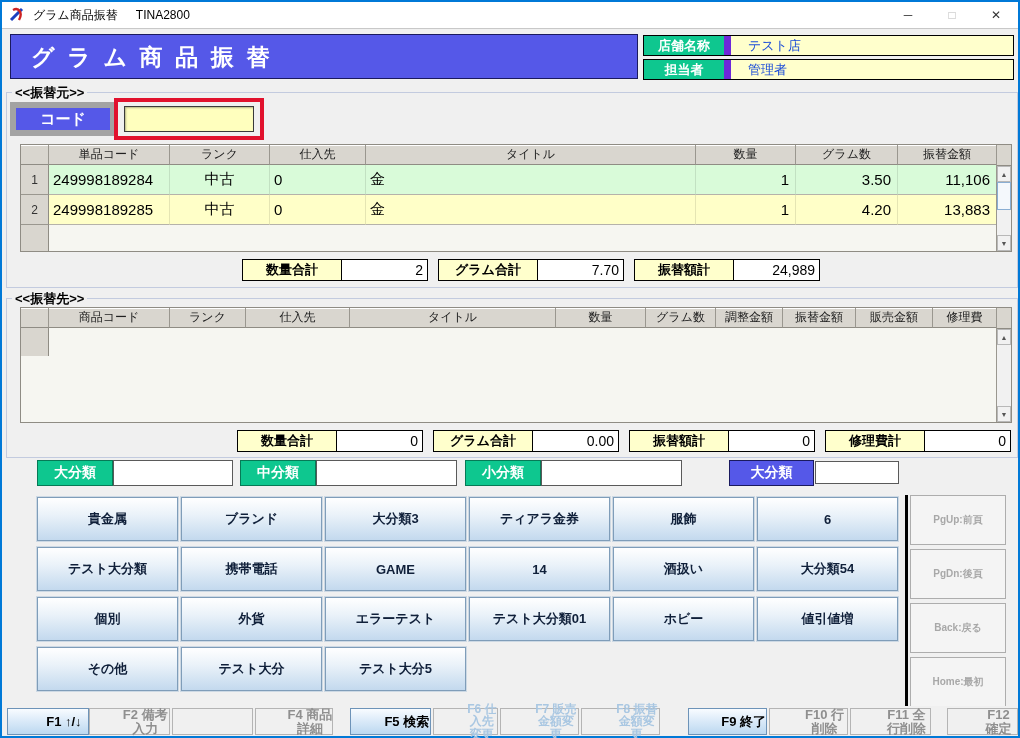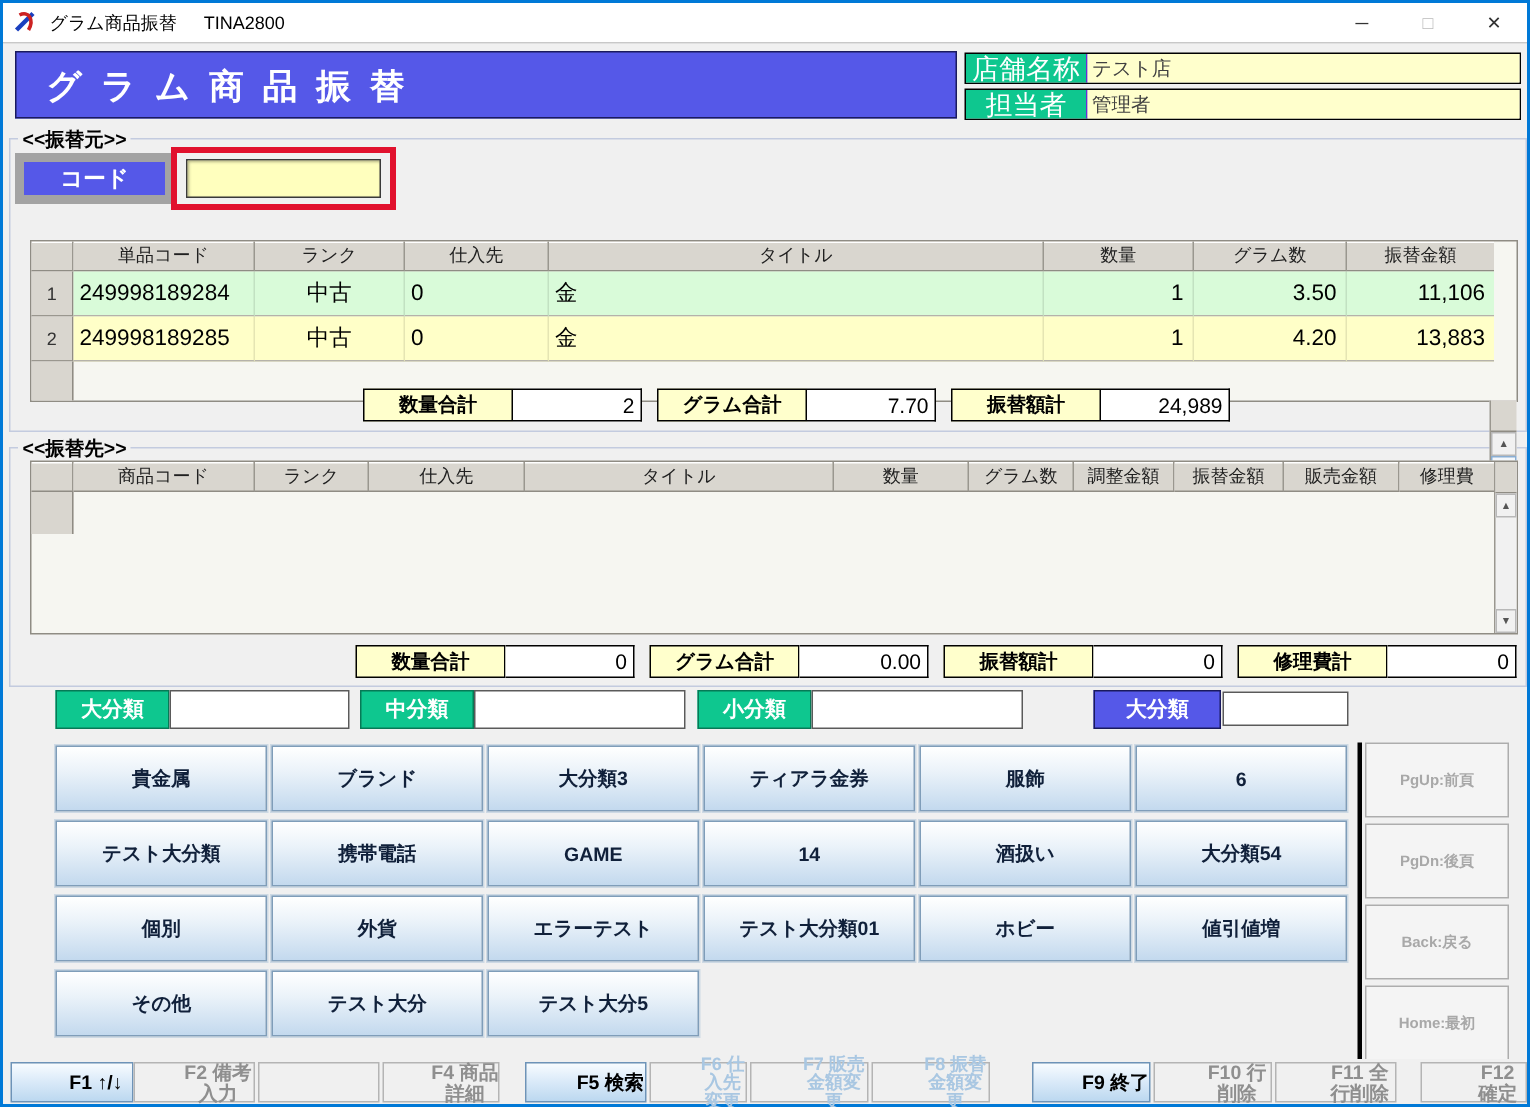--- a/index.html
+++ b/index.html
@@ -16,24 +16,24 @@
   .tb-controls{margin-left:auto;display:flex;height:100%;}
   .tb-btn{width:44px;height:100%;display:flex;align-items:center;justify-content:center;
           font-size:12px;color:#333;}
   .tb-btn.max{color:#bbb;}
   
   .banner{position:absolute;left:8px;top:32px;width:628px;height:45px;background:#5558e8;
           border:1px solid #1a1a5e;color:#fff;font-weight:bold;font-size:23px;
           letter-spacing:0.55em;line-height:44px;padding-left:20px;box-sizing:border-box;}
   .hfield{position:absolute;left:641px;width:371px;height:21px;border:1px solid #000;
           display:flex;box-sizing:border-box;}
-  .hfield .hlabel{width:80px;background:#0ec78f;border-right:1px solid #6d28d9;color:#fff;
-                  font-weight:normal;font-size:18px;display:flex;align-items:center;justify-content:center;}
-  .hfield .hvalue{flex:1;background:#ffffcc;font-size:13px;color:#404040;display:flex;
-                  align-items:center;padding-left:3px;}
+  .hfield .hlabel{width:80px;background:#0ec78f;border-right:7px solid #6d28d9;color:#fff;
+                  font-weight:bold;font-size:13px;display:flex;align-items:center;justify-content:center;}
+  .hfield .hvalue{flex:1;background:#ffffcc;font-size:13px;color:#1d4ed8;display:flex;
+                  align-items:center;padding-left:17px;}
   
   .groupbox{position:absolute;border:1px solid #c3cbdf;}
   .seclabel{position:absolute;font-size:13px;font-weight:bold;color:#000;background:#f0f0f0;
             padding:0 3px;z-index:2;}
   
   .code-label{position:absolute;left:8px;top:100px;width:106px;height:34px;background:#5558e8;
               border:6px solid #a3a3a3;color:#fff;font-weight:bold;font-size:15px;
               display:flex;align-items:center;justify-content:center;box-sizing:border-box;z-index:3;}
   .redbox{position:absolute;left:112px;top:96px;width:150px;height:42px;border:4px solid #e1112d;
           box-sizing:border-box;display:flex;align-items:center;justify-content:center;z-index:3;}
@@ -135,21 +135,21 @@
   </div>
 
   <div class="groupbox" style="left:4px;top:90px;width:1010px;height:194px;"></div>
   <div class="seclabel" style="left:10px;top:82px;">&lt;&lt;振替元&gt;&gt;</div>
 
   <div class="code-label">コード</div>
   <div class="redbox">
     <input class="code-input" value="" style="">
   </div>
 
-  <div class="grid t1" style="top:158px;height:108px;flex-direction:column;">
+  <div class="grid t1" style="top:142px;height:108px;">
     <div class="gmain">
       <div class="grow">
         <div class="hcell c0"></div>
         <div class="hcell c1">単品コード</div>
         <div class="hcell c2">ランク</div>
         <div class="hcell c3">仕入先</div>
         <div class="hcell c4">タイトル</div>
         <div class="hcell c5">数量</div>
         <div class="hcell c6">グラム数</div>
         <div class="hcell c7" style="border-right:none;">振替金額</div>

